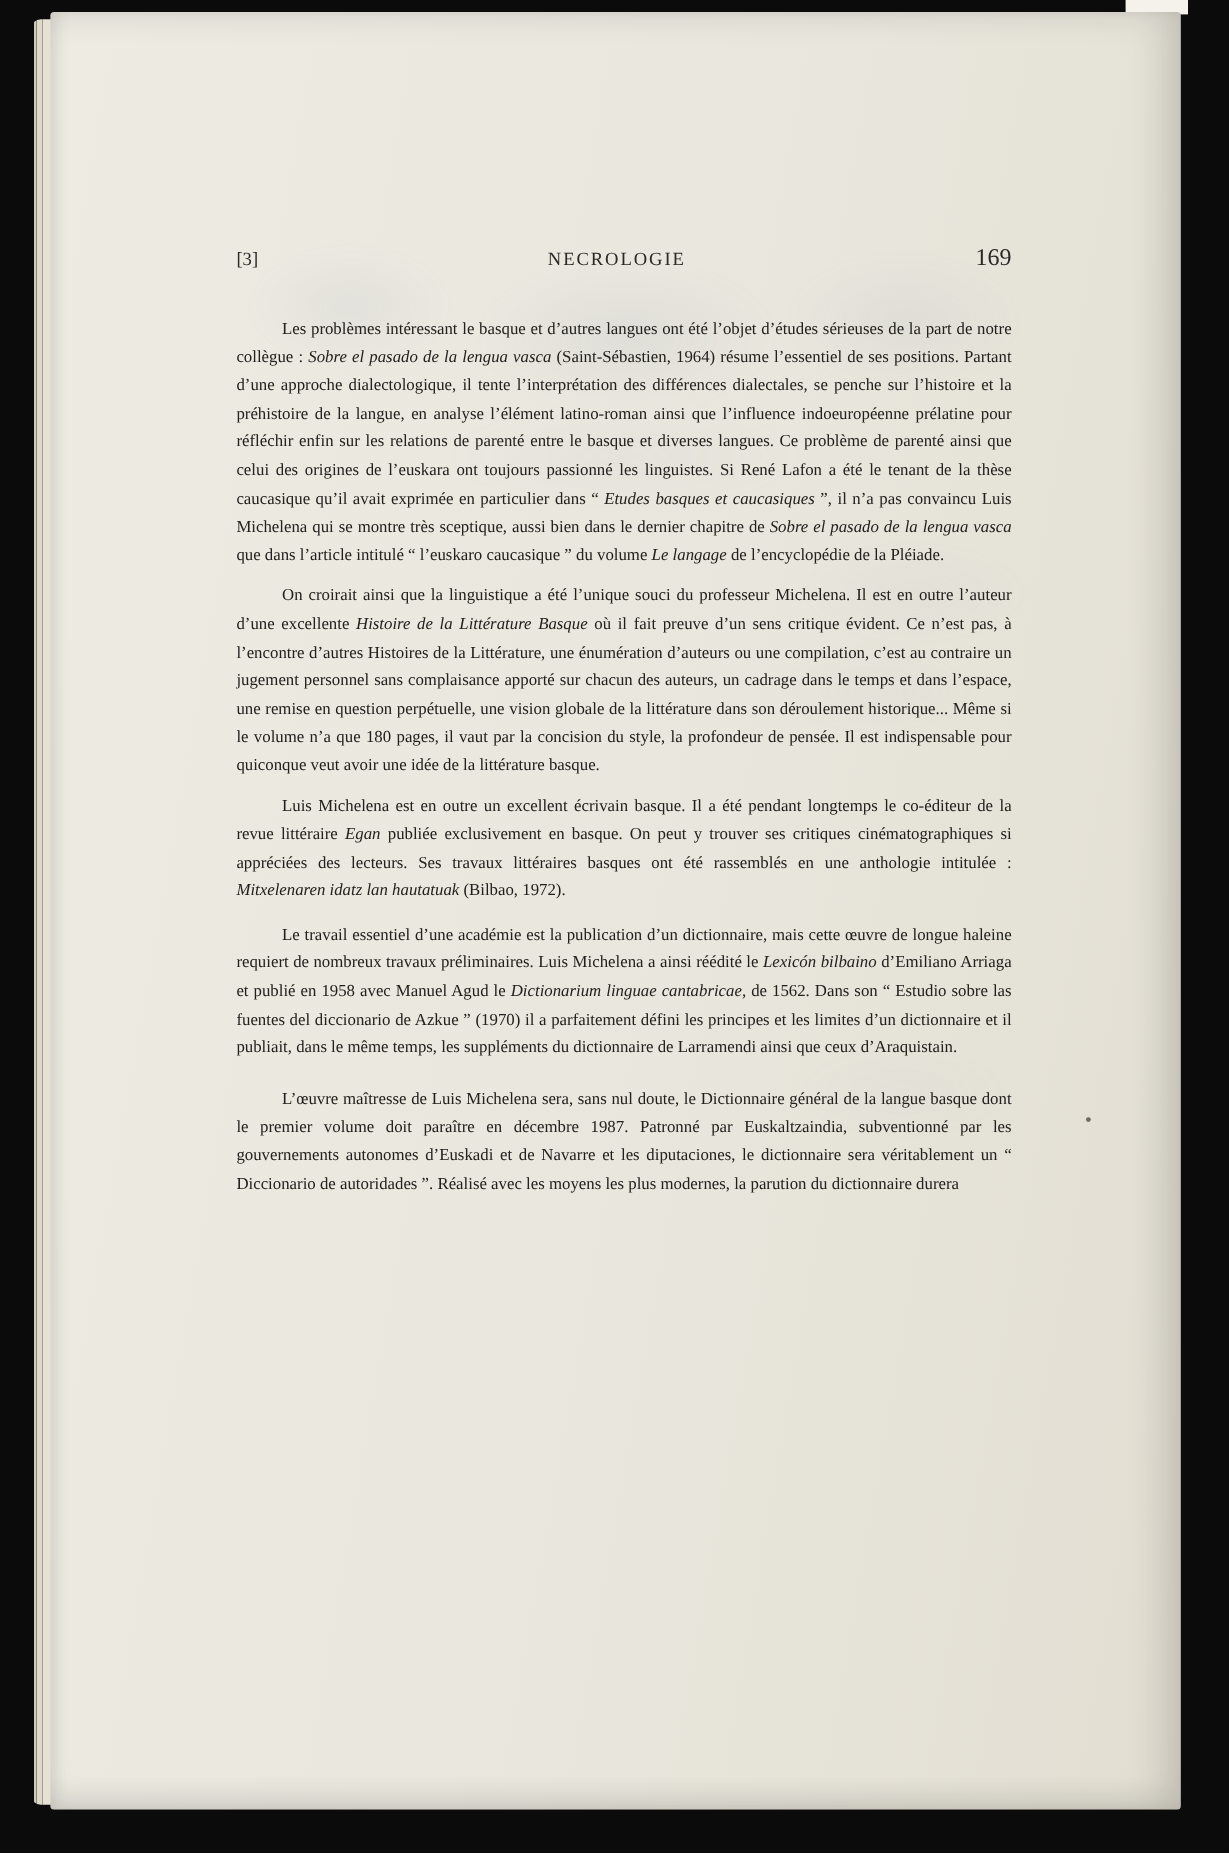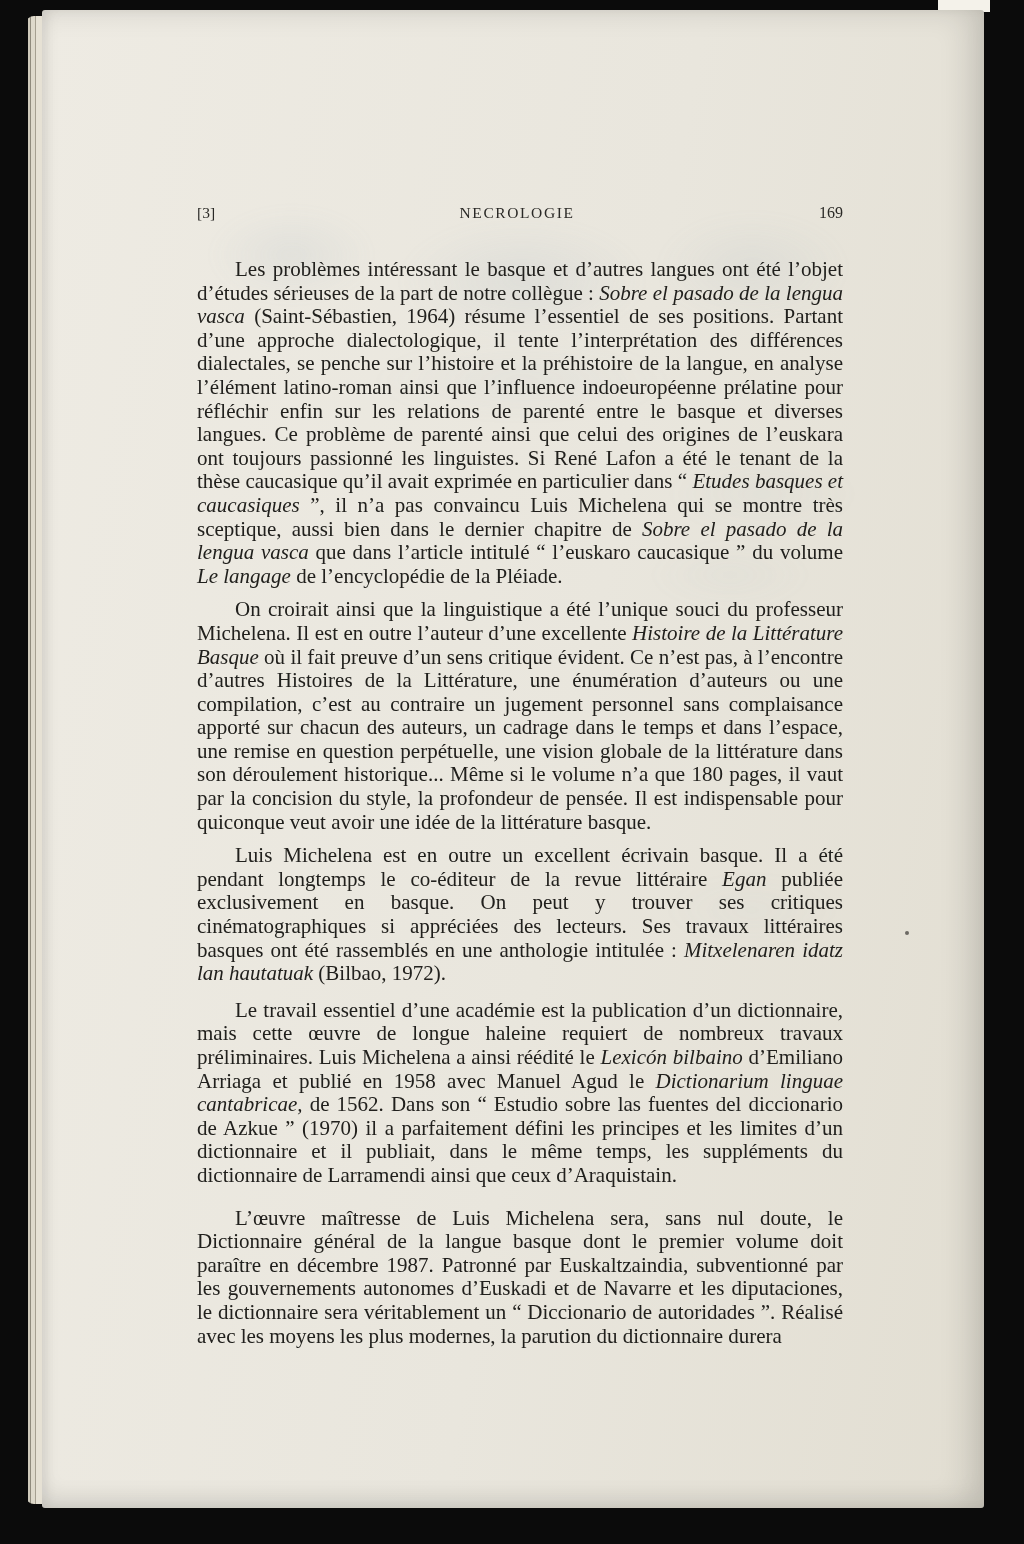--- a/index.html
+++ b/index.html
@@ -90,24 +90,24 @@
     justify-content: space-between;
     align-items: baseline;
     font-size: 15.5px;
     margin-bottom: 36px;
     color: #2a2926;
   }
   .hdr-title {
     letter-spacing: 1.6px;
   }
   .hdr-folio {
-    font-size: 16px;
+    font-size: 20px;
   }
   .text-block p.para {
-    font-size: 21px;
+    font-size: 14px;
     line-height: 23.6px;
     text-align: justify;
     text-indent: 38px;
     margin: 10px 0 0 0;
   }
   .text-block p.para:first-child { margin-top: 0; }
   .text-block p.para:nth-of-type(4) { margin-top: 13px; }
   .text-block p.para:nth-of-type(5) { margin-top: 19px; }
   .it { font-style: italic; }
   .stray-mark {

